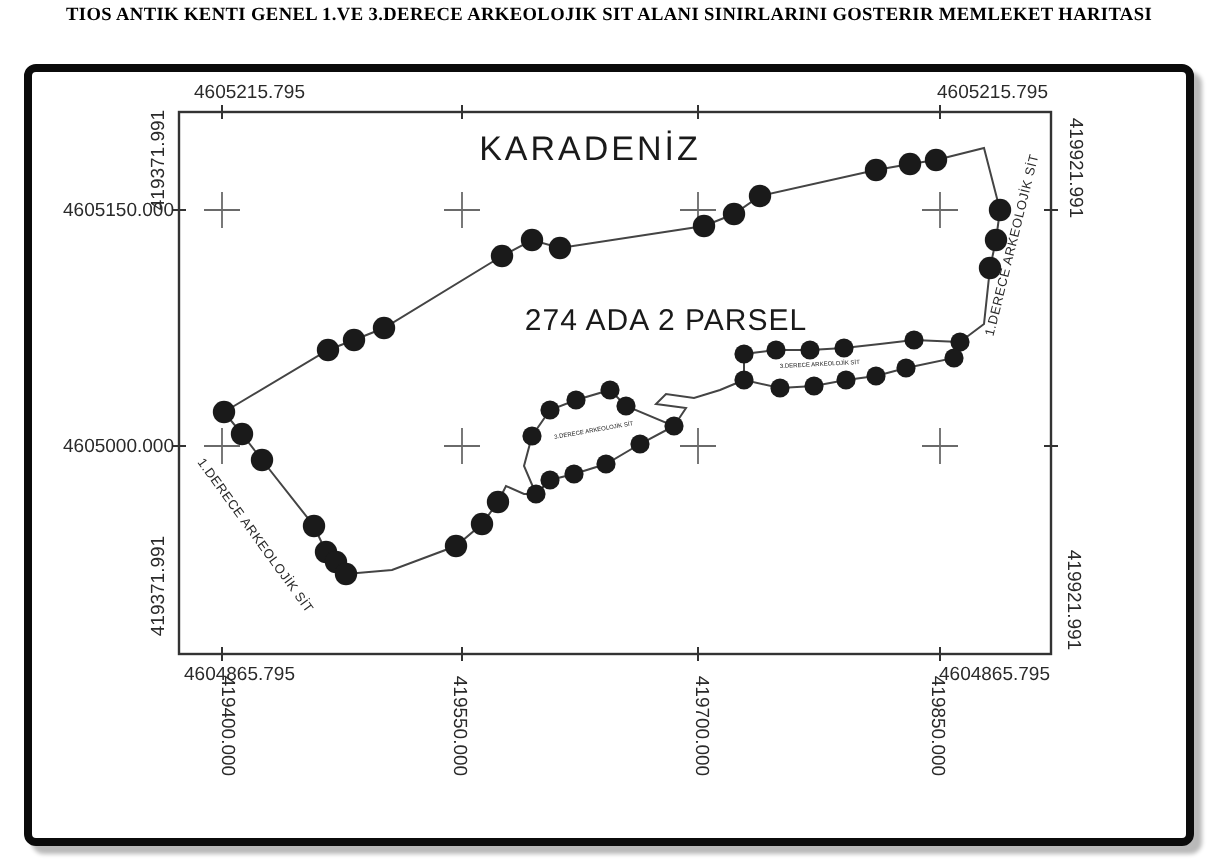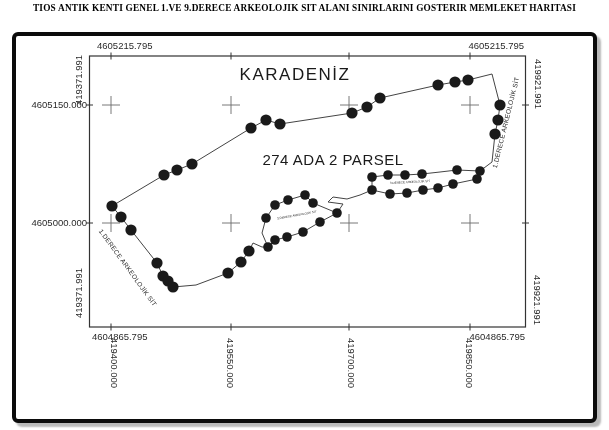--- a/index.html
+++ b/index.html
@@ -17,21 +17,21 @@
   .coord{font-family:"Liberation Sans",sans-serif;font-size:9.5px;fill:#2a2a2a;}
   .sea{font-family:"Liberation Sans",sans-serif;font-size:17px;letter-spacing:1.5px;fill:#1a1a1a;}
   .parcel{font-family:"Liberation Sans",sans-serif;font-size:15px;letter-spacing:0.5px;fill:#1a1a1a;}
   .bnd{font-family:"Liberation Sans",sans-serif;font-size:6.5px;letter-spacing:0.3px;fill:#2a2a2a;}
   .tiny{font-family:"Liberation Sans",sans-serif;font-size:3px;fill:#222;}
 </style>
 </head>
 <body>
 
 <div class="page">
-  <div class="title">TIOS ANTIK KENTI GENEL 1.VE 9.DERECE ARKEOLOJIK SIT ALANI SINIRLARINI GOSTERIR MEMLEKET HARITASI</div>
+  <div class="title">TIOS ANTIK KENTI GENEL 1.VE 3.DERECE ARKEOLOJIK SIT ALANI SINIRLARINI GOSTERIR MEMLEKET HARITASI</div>
   <div class="border-frame"></div>
 
   <svg class="map" viewBox="0 0 609 430">
 
     <rect id="frame-rect" fill="none" stroke="#333" stroke-width="1.2" x="89.5" y="56" width="436" height="271"></rect>
 
     <g id="geo-layer">
         <line x1="102" y1="105" x2="120" y2="105" stroke="#6a6a6a" stroke-width="0.9"></line>
         <line x1="111" y1="96" x2="111" y2="114" stroke="#6a6a6a" stroke-width="0.9"></line>
         <line x1="222" y1="105" x2="240" y2="105" stroke="#6a6a6a" stroke-width="0.9"></line>

